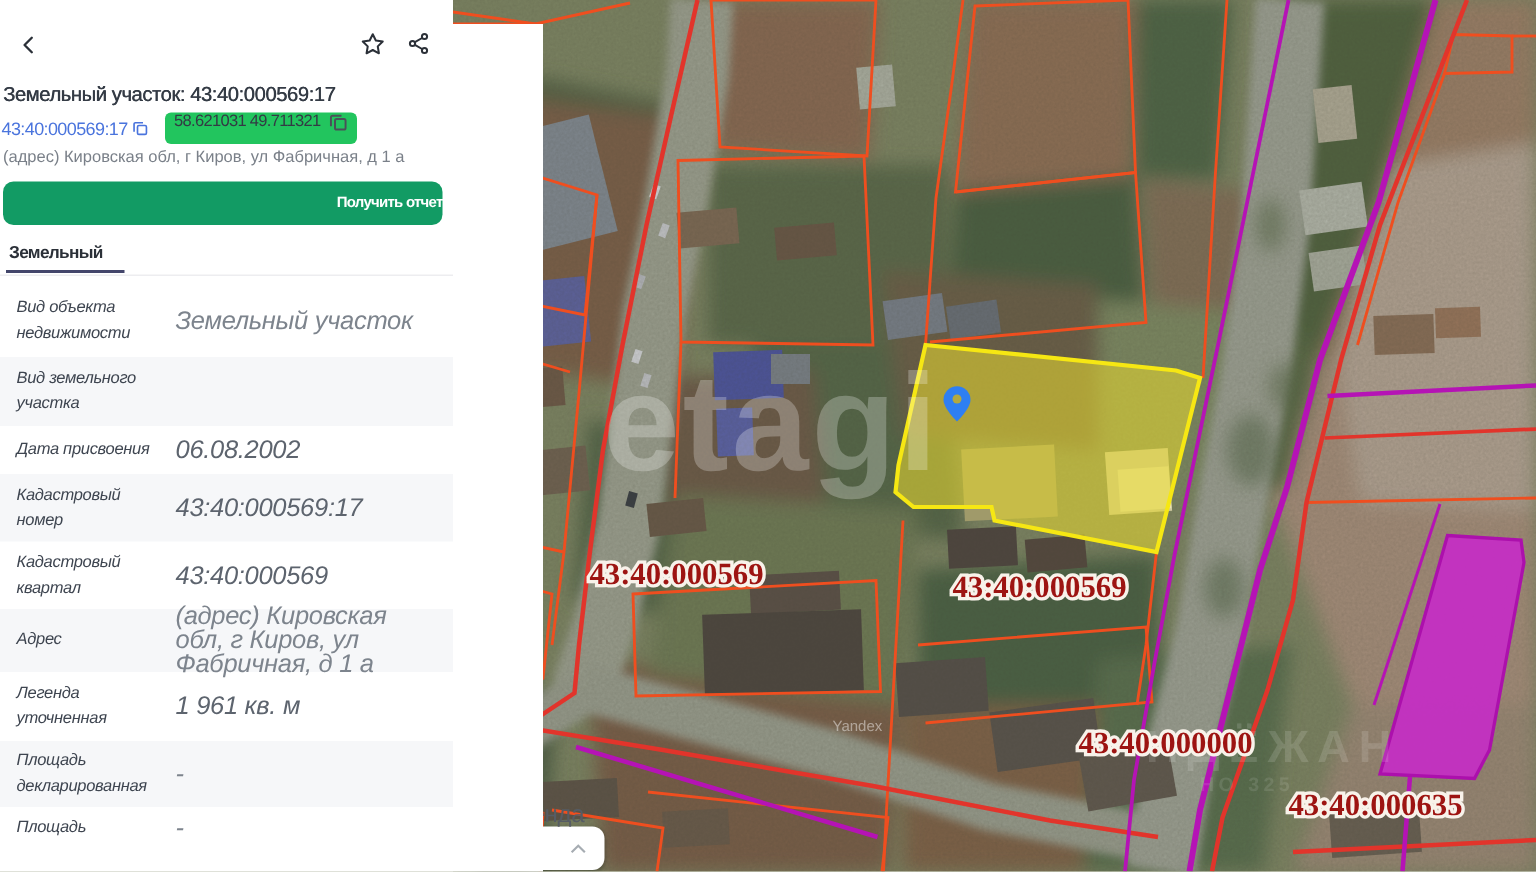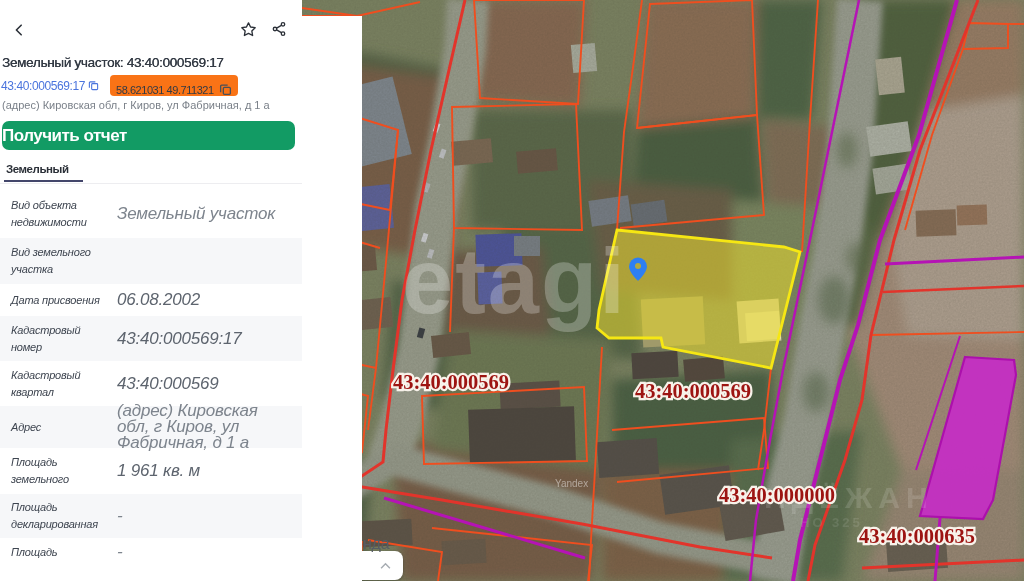--- a/index.html
+++ b/index.html
@@ -3,23 +3,23 @@
 <meta charset="utf-8">
 <style>
 html,body{margin:0;padding:0;}
 body{width:1024px;height:581px;overflow:hidden;font-family:"Liberation Sans",sans-serif;background:#fff;}
 #app{position:relative;width:1024px;height:581px;}
 #panel{position:absolute;left:0;top:16px;width:362px;height:581px;background:#fff;z-index:5;}
 .icon{position:absolute;}
 #title{position:absolute;left:2px;top:39px;text-shadow:.3px 0 0 #343b45;font-size:13.5px;color:#343b45;letter-spacing:-.3px;font-weight:400;}
 #linkrow{position:absolute;left:0;top:59px;height:22px;width:302px;}
 #link{position:absolute;left:1px;top:4px;font-size:12px;letter-spacing:-.4px;color:#4a74dd;}
-#chip{position:absolute;left:110px;top:0;height:21px;background:#f97316;border-radius:4px;padding:0 6px;display:flex;align-items:flex-end;font-size:11px;letter-spacing:-.45px;color:#333a44;}
+#chip{position:absolute;left:110px;top:0;height:21px;background:#22c55e;border-radius:4px;padding:0 6px;display:flex;align-items:flex-start;font-size:11px;letter-spacing:-.45px;color:#333a44;}
 #addr{position:absolute;left:2px;top:83px;font-size:11px;color:#7a8089;white-space:nowrap;}
-#btn{position:absolute;left:2px;top:105px;width:293px;height:29px;background:#129b64;border-radius:7px;color:#fff;font-size:17px;letter-spacing:-.5px;font-weight:bold;text-align:left;line-height:29px;}
+#btn{position:absolute;left:2px;top:105px;width:293px;height:29px;background:#129b64;border-radius:7px;color:#fff;font-size:10px;letter-spacing:-.5px;font-weight:bold;text-align:right;line-height:29px;}
 #tab{position:absolute;left:6px;top:147px;font-size:11.5px;letter-spacing:-.45px;font-weight:bold;color:#2b3038;}
 #tabline{position:absolute;left:4px;top:164px;width:79px;height:2px;background:#43466b;}
 #sep{position:absolute;left:0;top:167px;width:302px;height:1px;background:#ededf0;}
 #rows{position:absolute;left:0;top:174px;width:302px;font-style:italic;}
 .row{position:relative;width:302px;}
 .row.alt{background:#f6f7f9;}
 .lab{position:absolute;left:11px;top:50%;transform:translateY(-50%);width:84px;font-size:11px;letter-spacing:-.2px;color:#3e4550;line-height:17px;}
 .val{position:absolute;left:117px;top:50%;transform:translateY(-50%);width:168px;font-size:17px;letter-spacing:-.2px;color:#7d848d;line-height:16px;}
 #map{position:absolute;left:302px;top:0;width:870px;height:581px;}
 </style>
@@ -80,21 +80,21 @@
         </div>
     <div class="row" style="height:45px">
           <div class="lab">Кадастровый квартал</div>
           <div class="val" style="color:#5d646e">43:40:000569</div>
         </div>
     <div class="row alt" style="height:42px">
           <div class="lab">Адрес</div>
           <div class="val">(адрес) Кировская обл, г Киров, ул Фабричная, д 1 а</div>
         </div>
     <div class="row" style="height:46px">
-          <div class="lab">Площадь земельного</div>
+          <div class="lab">Легенда уточненная</div>
           <div class="val" style="color:#5d646e">1 961 кв. м</div>
         </div>
     <div class="row alt" style="height:44px">
           <div class="lab" style="width:130px">Площадь декларированная</div>
           <div class="val">-</div>
         </div>
     <div class="row" style="height:28px">
           <div class="lab">Площадь</div>
           <div class="val">-</div>
         </div>

